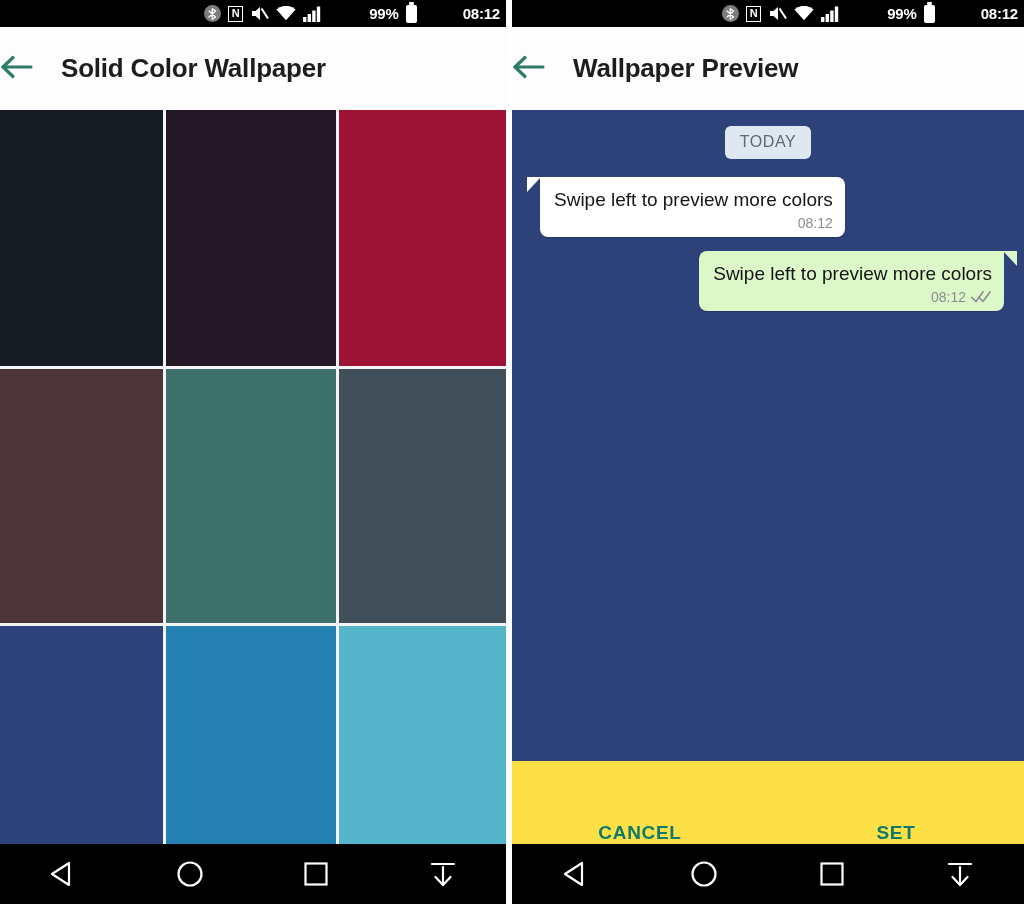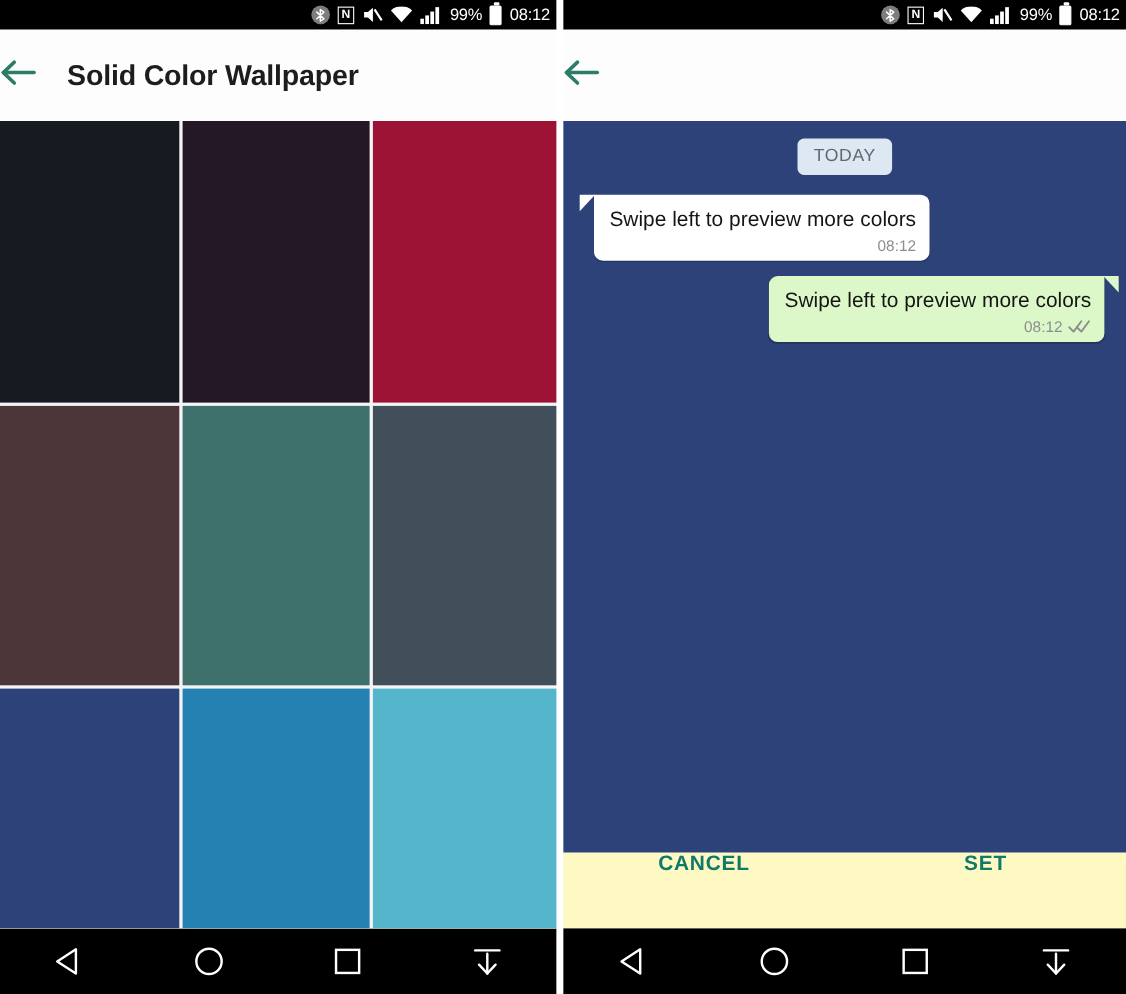--- a/index.html
+++ b/index.html
@@ -59,23 +59,24 @@
     width: 15px; height: 16px;
     border: 1.6px solid #ffffff;
     display: flex; align-items: center; justify-content: center;
     font-size: 11px; font-weight: bold; line-height: 1;
     color: #ffffff; flex: none; box-sizing: border-box;
   }
   .ic-svg { display:block; }
   .sb-text {
     color: #ffffff;
     font-size: 15px;
-    font-weight: 400;
+    font-weight: 700;
     letter-spacing: -0.2px;
     white-space: nowrap;
+    margin-left: 39px;
   }
   .sb-batt {
     width: 11px; height: 18px;
     border: 1.6px solid #ffffff;
     border-radius: 1.5px;
     position: relative;
     background: #ffffff;
     flex: none;
     box-sizing: border-box;
   }
@@ -177,24 +178,24 @@
     align-items: center;
     justify-content: flex-end;
     gap: 5px;
     margin-top: 3px;
   }
   .bubble-time { font-size: 14px; color: #8d8d8d; }
   .ticks { display: block; }
 
   
   .actionbar {
-    height: 69px;
-    background: #fef9c3;
-    display: flex;
-    align-items: flex-start;
+    height: 83px;
+    background: #fde047;
+    display: flex;
+    align-items: flex-end;
     flex: none;
   }
   .action-btn {
     flex: 1 1 50%;
     text-align: center;
     font-size: 19px;
     font-weight: bold;
     letter-spacing: 0.7px;
     color: #10796a;
     background: transparent;
@@ -346,20 +347,21 @@
       </div>
     </div>
 
     <div class="appbar">
       <span class="back-arrow">
         <svg width="34" height="26" viewBox="0 0 34 26" aria-hidden="true">
           <line x1="3" y1="13" x2="31" y2="13" stroke="#2b7d67" stroke-width="3.2" stroke-linecap="round"></line>
           <polyline points="13,3.5 3,13 13,22.5" fill="none" stroke="#2b7d67" stroke-width="3.2" stroke-linecap="round" stroke-linejoin="round"></polyline>
         </svg>
       </span>
+      <span class="appbar-title">Wallpaper Preview</span>
     </div>
 
     <div class="chat" id="chat-area" style="background: rgb(44, 66, 121);">
       <div class="today-row">
         <span class="today-badge">TODAY</span>
       </div>
 
       <div class="bubble-row in">
         <div class="bubble in">
           <div class="bubble-text">Swipe left to preview more colors</div>

